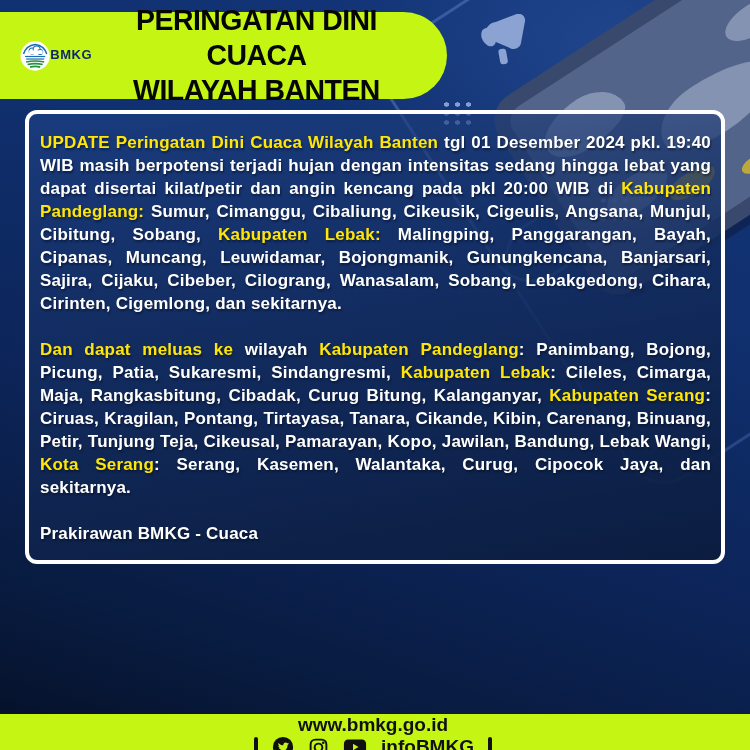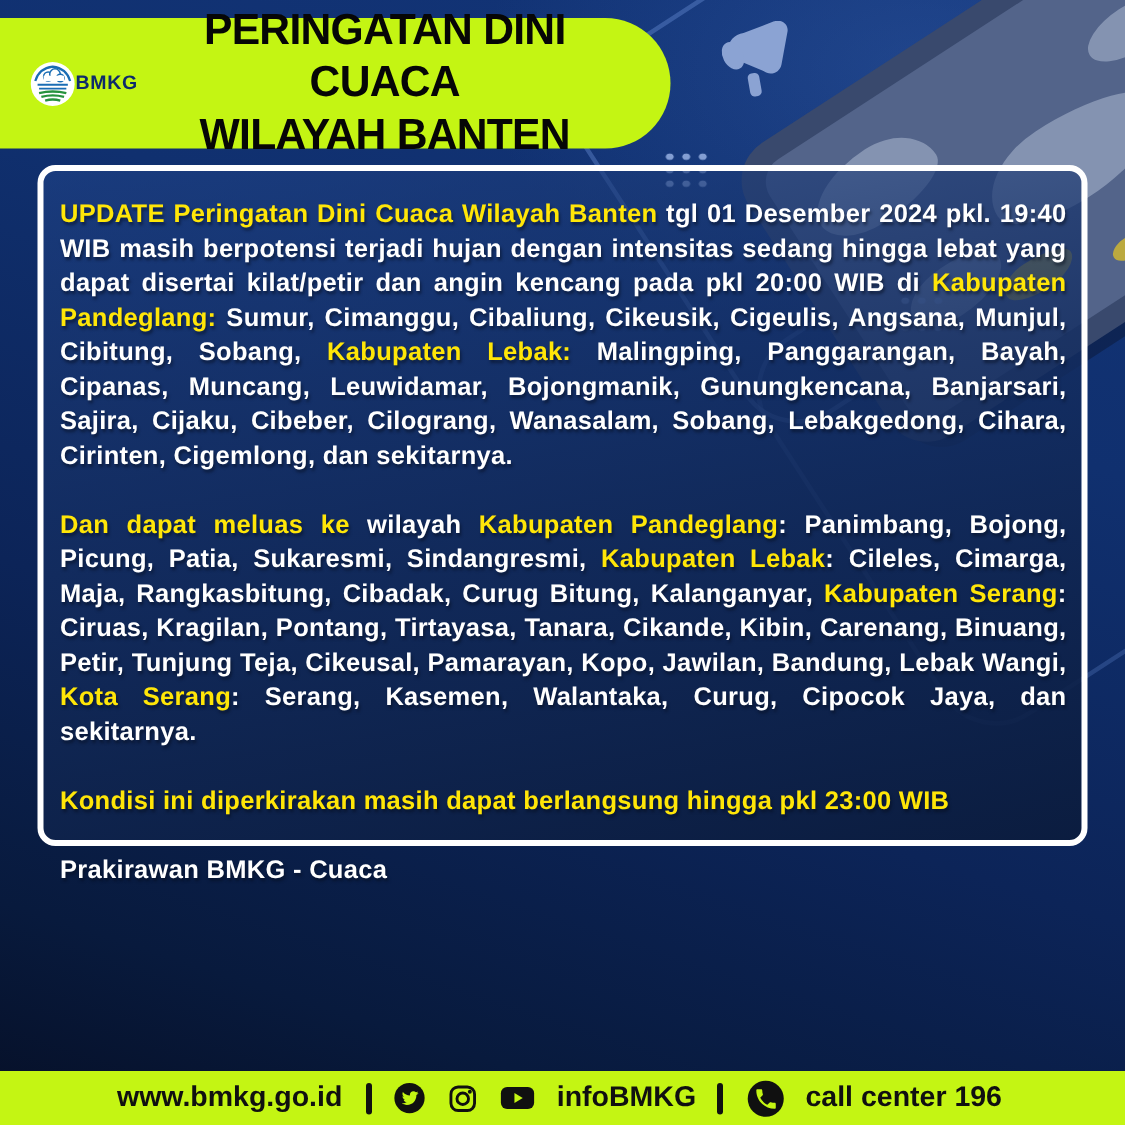--- a/index.html
+++ b/index.html
@@ -56,21 +56,21 @@
   .bulletin{color:var(--text);font-weight:bold;font-size:17px;line-height:23px;
     letter-spacing:.2px;text-align:justify;
     text-shadow:1px 2px 2px rgba(5,12,30,.55);}
   .bulletin p{margin-bottom:23px;}
   .seg-yellow{color:var(--yellow);}
   .seg-white{color:var(--text);}
 
   
   .footer{position:absolute;z-index:3;left:0;bottom:0;width:750px;height:36px;
     background:var(--lime);display:flex;align-items:center;justify-content:space-between;
-    padding:0 82px 0 78px;color:var(--footer-ink);font-weight:bold;font-size:19px;}
+    padding:0 82px 0 78px;color:var(--footer-ink);font-weight:bold;font-size:19px;flex-direction:column;}
   .f-group{display:flex;align-items:center;gap:14px;}
   .vbar{width:4px;height:21px;background:var(--footer-ink);border-radius:2px;}
   .f-icon{display:flex;align-items:center;}
 </style>
 </head>
 <body>
 
 <div class="decor">
   <div class="outline outline-a"></div>
   <div class="outline outline-b"></div>
@@ -121,21 +121,20 @@
   <div class="title">
     <div>PERINGATAN DINI CUACA</div>
     <div>WILAYAH BANTEN</div>
   </div>
 </div>
 
 <div class="panel">
   <div class="bulletin" id="bulletin">
       <p><span class="seg-yellow">UPDATE Peringatan Dini Cuaca Wilayah Banten</span><span class="seg-white"> tgl 01 Desember 2024 pkl. 19:40 WIB masih berpotensi terjadi hujan dengan intensitas sedang hingga lebat yang dapat disertai kilat/petir dan angin kencang pada pkl 20:00 WIB di </span><span class="seg-yellow">Kabupaten Pandeglang:</span><span class="seg-white"> Sumur, Cimanggu, Cibaliung, Cikeusik, Cigeulis, Angsana, Munjul, Cibitung, Sobang, </span><span class="seg-yellow">Kabupaten Lebak:</span><span class="seg-white"> Malingping, Panggarangan, Bayah, Cipanas, Muncang, Leuwidamar, Bojongmanik, Gunungkencana, Banjarsari, Sajira, Cijaku, Cibeber, Cilograng, Wanasalam, Sobang, Lebakgedong, Cihara, Cirinten, Cigemlong, dan sekitarnya.</span></p>
       <p><span class="seg-yellow">Dan dapat meluas ke</span><span class="seg-white"> wilayah </span><span class="seg-yellow">Kabupaten Pandeglang</span><span class="seg-white">: Panimbang, Bojong, Picung, Patia, Sukaresmi, Sindangresmi, </span><span class="seg-yellow">Kabupaten Lebak</span><span class="seg-white">: Cileles, Cimarga, Maja, Rangkasbitung, Cibadak, Curug Bitung, Kalanganyar, </span><span class="seg-yellow">Kabupaten Serang</span><span class="seg-white">: Ciruas, Kragilan, Pontang, Tirtayasa, Tanara, Cikande, Kibin, Carenang, Binuang, Petir, Tunjung Teja, Cikeusal, Pamarayan, Kopo, Jawilan, Bandung, Lebak Wangi, </span><span class="seg-yellow">Kota Serang</span><span class="seg-white">: Serang, Kasemen, Walantaka, Curug, Cipocok Jaya, dan sekitarnya.</span></p>
-      <p><span class="seg-yellow">Kondisi ini diperkirakan masih dapat berlangsung hingga pkl 23:00 WIB</span></p>
       <p><span class="seg-white">Prakirawan BMKG - Cuaca</span></p>
     </div>
 </div>
 
 <div class="footer">
   <div>www.bmkg.go.id</div>
 
   <div class="f-group">
     <div class="vbar"></div>
     <span class="f-icon">

